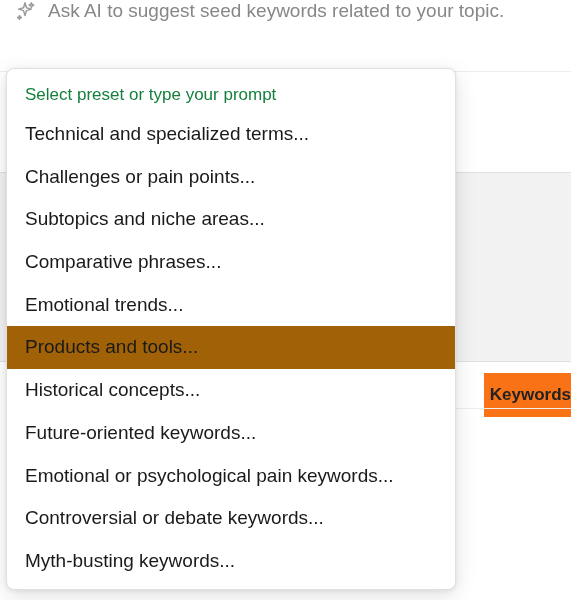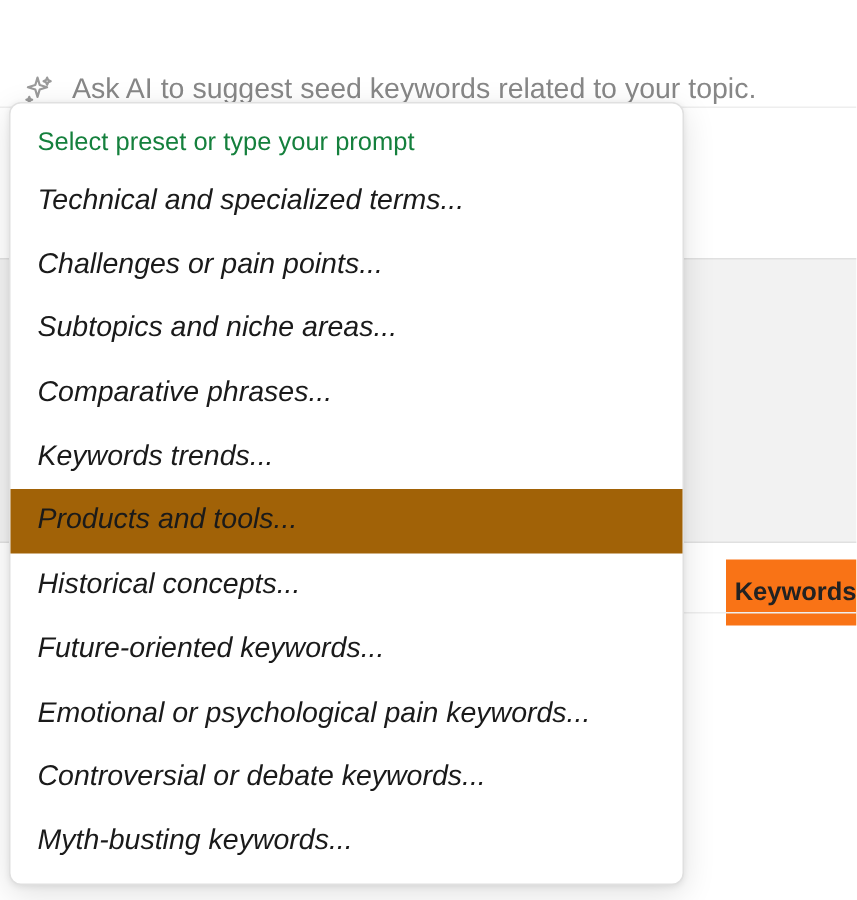--- a/index.html
+++ b/index.html
@@ -46,21 +46,21 @@
       border-top: 1px solid #eee;
     }
     .search-row {
       position: absolute;
       top: 0;
       left: 0;
       right: 0;
       height: 72px;
       background: #fff;
       display: flex;
-      align-items: flex-end;
+      align-items: flex-start;
       padding: 0 14px;
       border-bottom: 1px solid #eeeeee;
     }
     .ai-icon {
       width: 22px;
       height: 22px;
       flex: 0 0 22px;
       margin-right: 12px;
       color: #9a9a9a;
     }
@@ -90,21 +90,20 @@
       padding: 10px 18px 8px 18px;
       font-size: 17px;
       color: #15803d;
     }
     .dropdown-item {
       padding: 9px 18px;
       font-size: 19px;
       color: #1a1a1a;
       cursor: pointer;
       line-height: 1.3;
-      font-style: italic;
     }
     .dropdown-item.hovered {
       background: #a16207;
     }
   </style>
 </head>
 <body>
 
 <div class="bg-layout">
   <div class="bg-box1"></div>
@@ -123,21 +122,21 @@
   <input type="text" class="search-input" placeholder="Ask AI to suggest seed keywords related to your topic." style="">
 </div>
 
 <div class="dropdown">
   <div class="dropdown-header">Select preset or type your prompt</div>
   <div id="dropdown-items">
       <div class="dropdown-item">Technical and specialized terms...</div>
       <div class="dropdown-item">Challenges or pain points...</div>
       <div class="dropdown-item">Subtopics and niche areas...</div>
       <div class="dropdown-item">Comparative phrases...</div>
-      <div class="dropdown-item">Keywords trends...</div>
+      <div class="dropdown-item">Emotional trends...</div>
       <div class="dropdown-item hovered">Products and tools...</div>
       <div class="dropdown-item">Historical concepts...</div>
       <div class="dropdown-item">Future-oriented keywords...</div>
       <div class="dropdown-item">Emotional or psychological pain keywords...</div>
       <div class="dropdown-item">Controversial or debate keywords...</div>
       <div class="dropdown-item">Myth-busting keywords...</div>
     </div>
 </div>
 
 </body></html>

